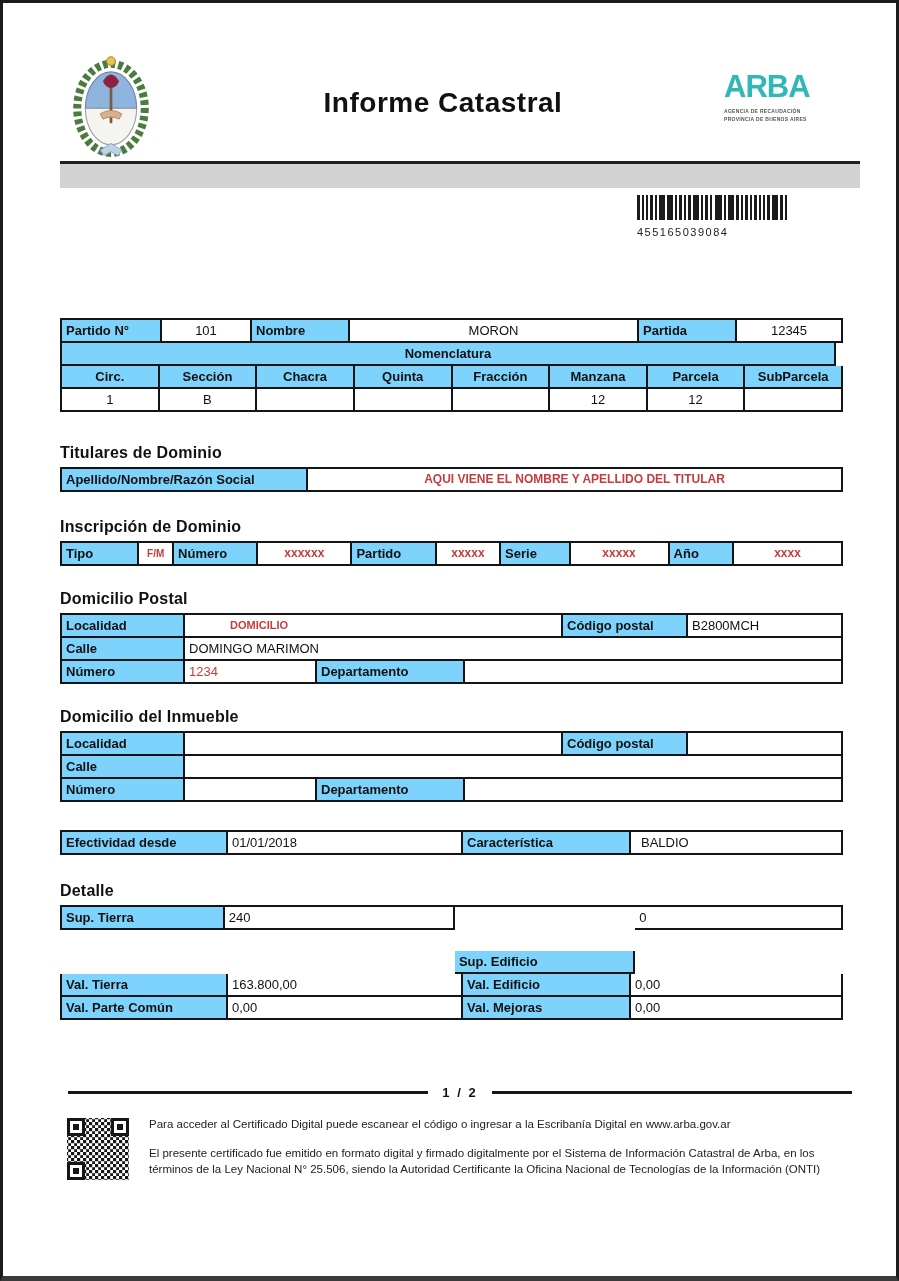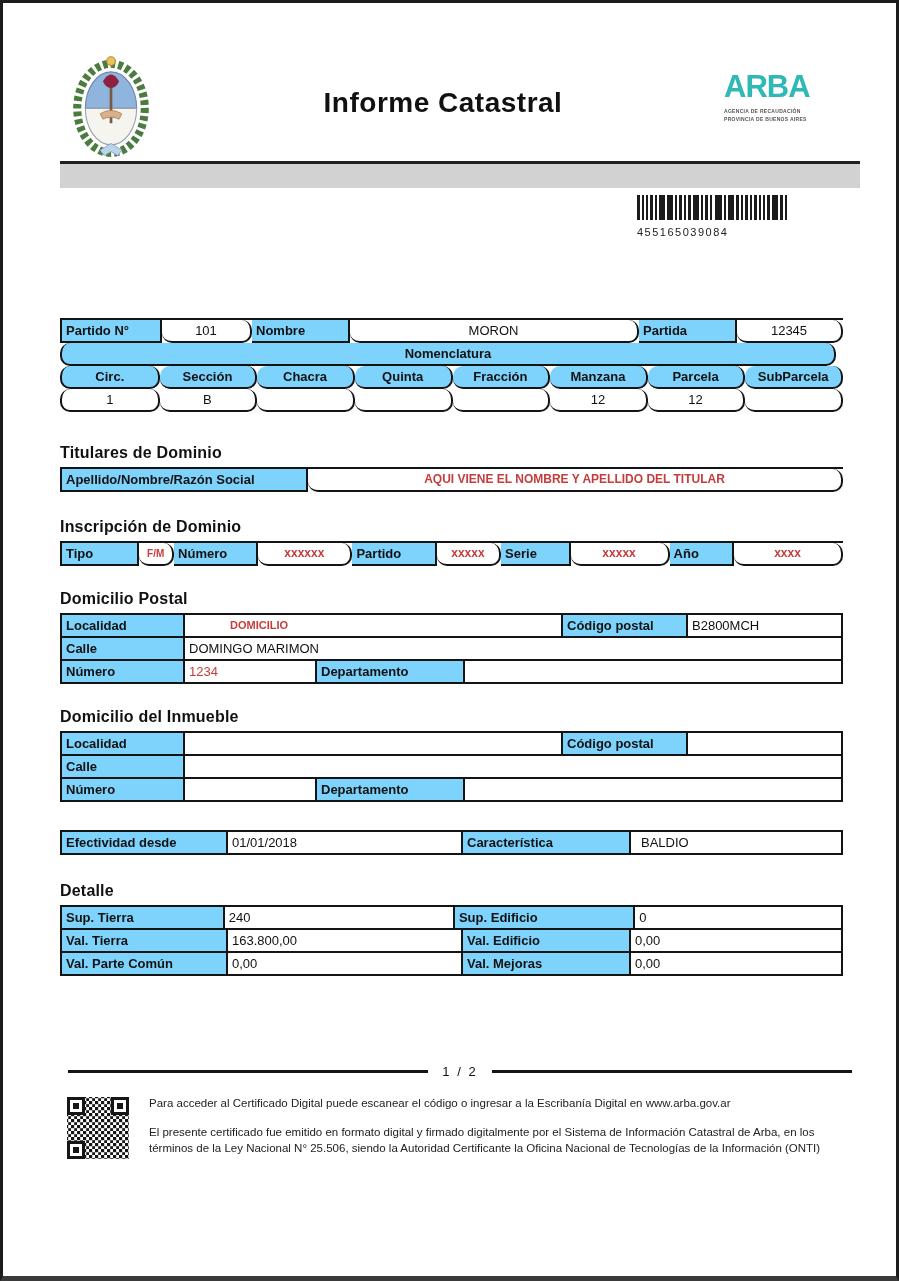--- a/index.html
+++ b/index.html
@@ -22,21 +22,21 @@
   .barcode-num{font-size:11px;letter-spacing:1.5px;color:#222;margin-top:2px;}
 
   
   .content{margin-left:57px;width:783px;}
   .tbl{border-top:2px solid #141414;}
   .row{display:flex;}
   .cell{box-sizing:border-box;border-right:2px solid #141414;border-bottom:2px solid #141414;
         height:23px;line-height:19px;font-size:13px;padding:1px 4px;overflow:hidden;white-space:nowrap;background:#fff;}
   .row .cell:first-child{border-left:2px solid #141414;}
   .lbl{background:#7dd3fc;font-weight:bold;}
-  .c{text-align:center;padding-left:1px;padding-right:1px;border-radius:10px;}
+  .c{text-align:center;padding-left:1px;padding-right:1px;}
   .red{color:#c63c3c;font-weight:bold;}
   .heading{font-size:16px;font-weight:bold;letter-spacing:.2px;}
 
   
   .pageline{display:flex;align-items:center;margin:0 44px 0 65px;}
   .pageline .bar{flex:1;height:3px;background:#161616;}
   .pageline .num{font-size:13px;margin:0 14px;letter-spacing:2px;white-space:nowrap;}
   .foot{display:flex;margin:16px 44px 0 62px;}
   .qr{flex:0 0 auto;width:66px;height:66px;}
   .foot-text{margin-left:18px;font-size:11.5px;color:#222;line-height:1.4;}
@@ -214,39 +214,39 @@
         <div class="cell lbl" style="width:168px;">Característica</div>
         <div class="cell" style="width:212px;padding-left:10px;">BALDIO</div>
       </div>
     </div>
 
     <div class="heading" style="margin-top:27px;">Detalle</div>
     <div class="tbl" style="margin-top:5px;">
       <div class="row">
         <div class="cell lbl" style="width:168px;">Sup. Tierra</div>
         <div class="cell" style="width:235px;">240</div>
-        <div class="cell lbl" style="width:184px;">Sup. Edificio</div>
+        <div class="cell lbl" style="width:184px;margin-top:44px;">Sup. Edificio</div>
         <div class="cell" style="width:212px;">0</div>
       </div>
       <div class="row">
         <div class="cell lbl" style="width:168px;">Val. Tierra</div>
         <div class="cell" style="width:235px;">163.800,00</div>
         <div class="cell lbl" style="width:168px;">Val. Edificio</div>
         <div class="cell" style="width:212px;">0,00</div>
       </div>
       <div class="row">
         <div class="cell lbl" style="width:168px;">Val. Parte Común</div>
         <div class="cell" style="width:235px;">0,00</div>
         <div class="cell lbl" style="width:168px;">Val. Mejoras</div>
         <div class="cell" style="width:212px;">0,00</div>
       </div>
     </div>
   </div>
 
-  <div class="pageline" style="margin-top:88px;">
+  <div class="pageline" style="margin-top:65px;font-weight:bold;">
     <div class="bar"></div>
     <div class="num">
       <span>1</span>
       <span>/</span>
       <span>2</span>
     </div>
     <div class="bar"></div>
   </div>
 
   <div class="foot">

